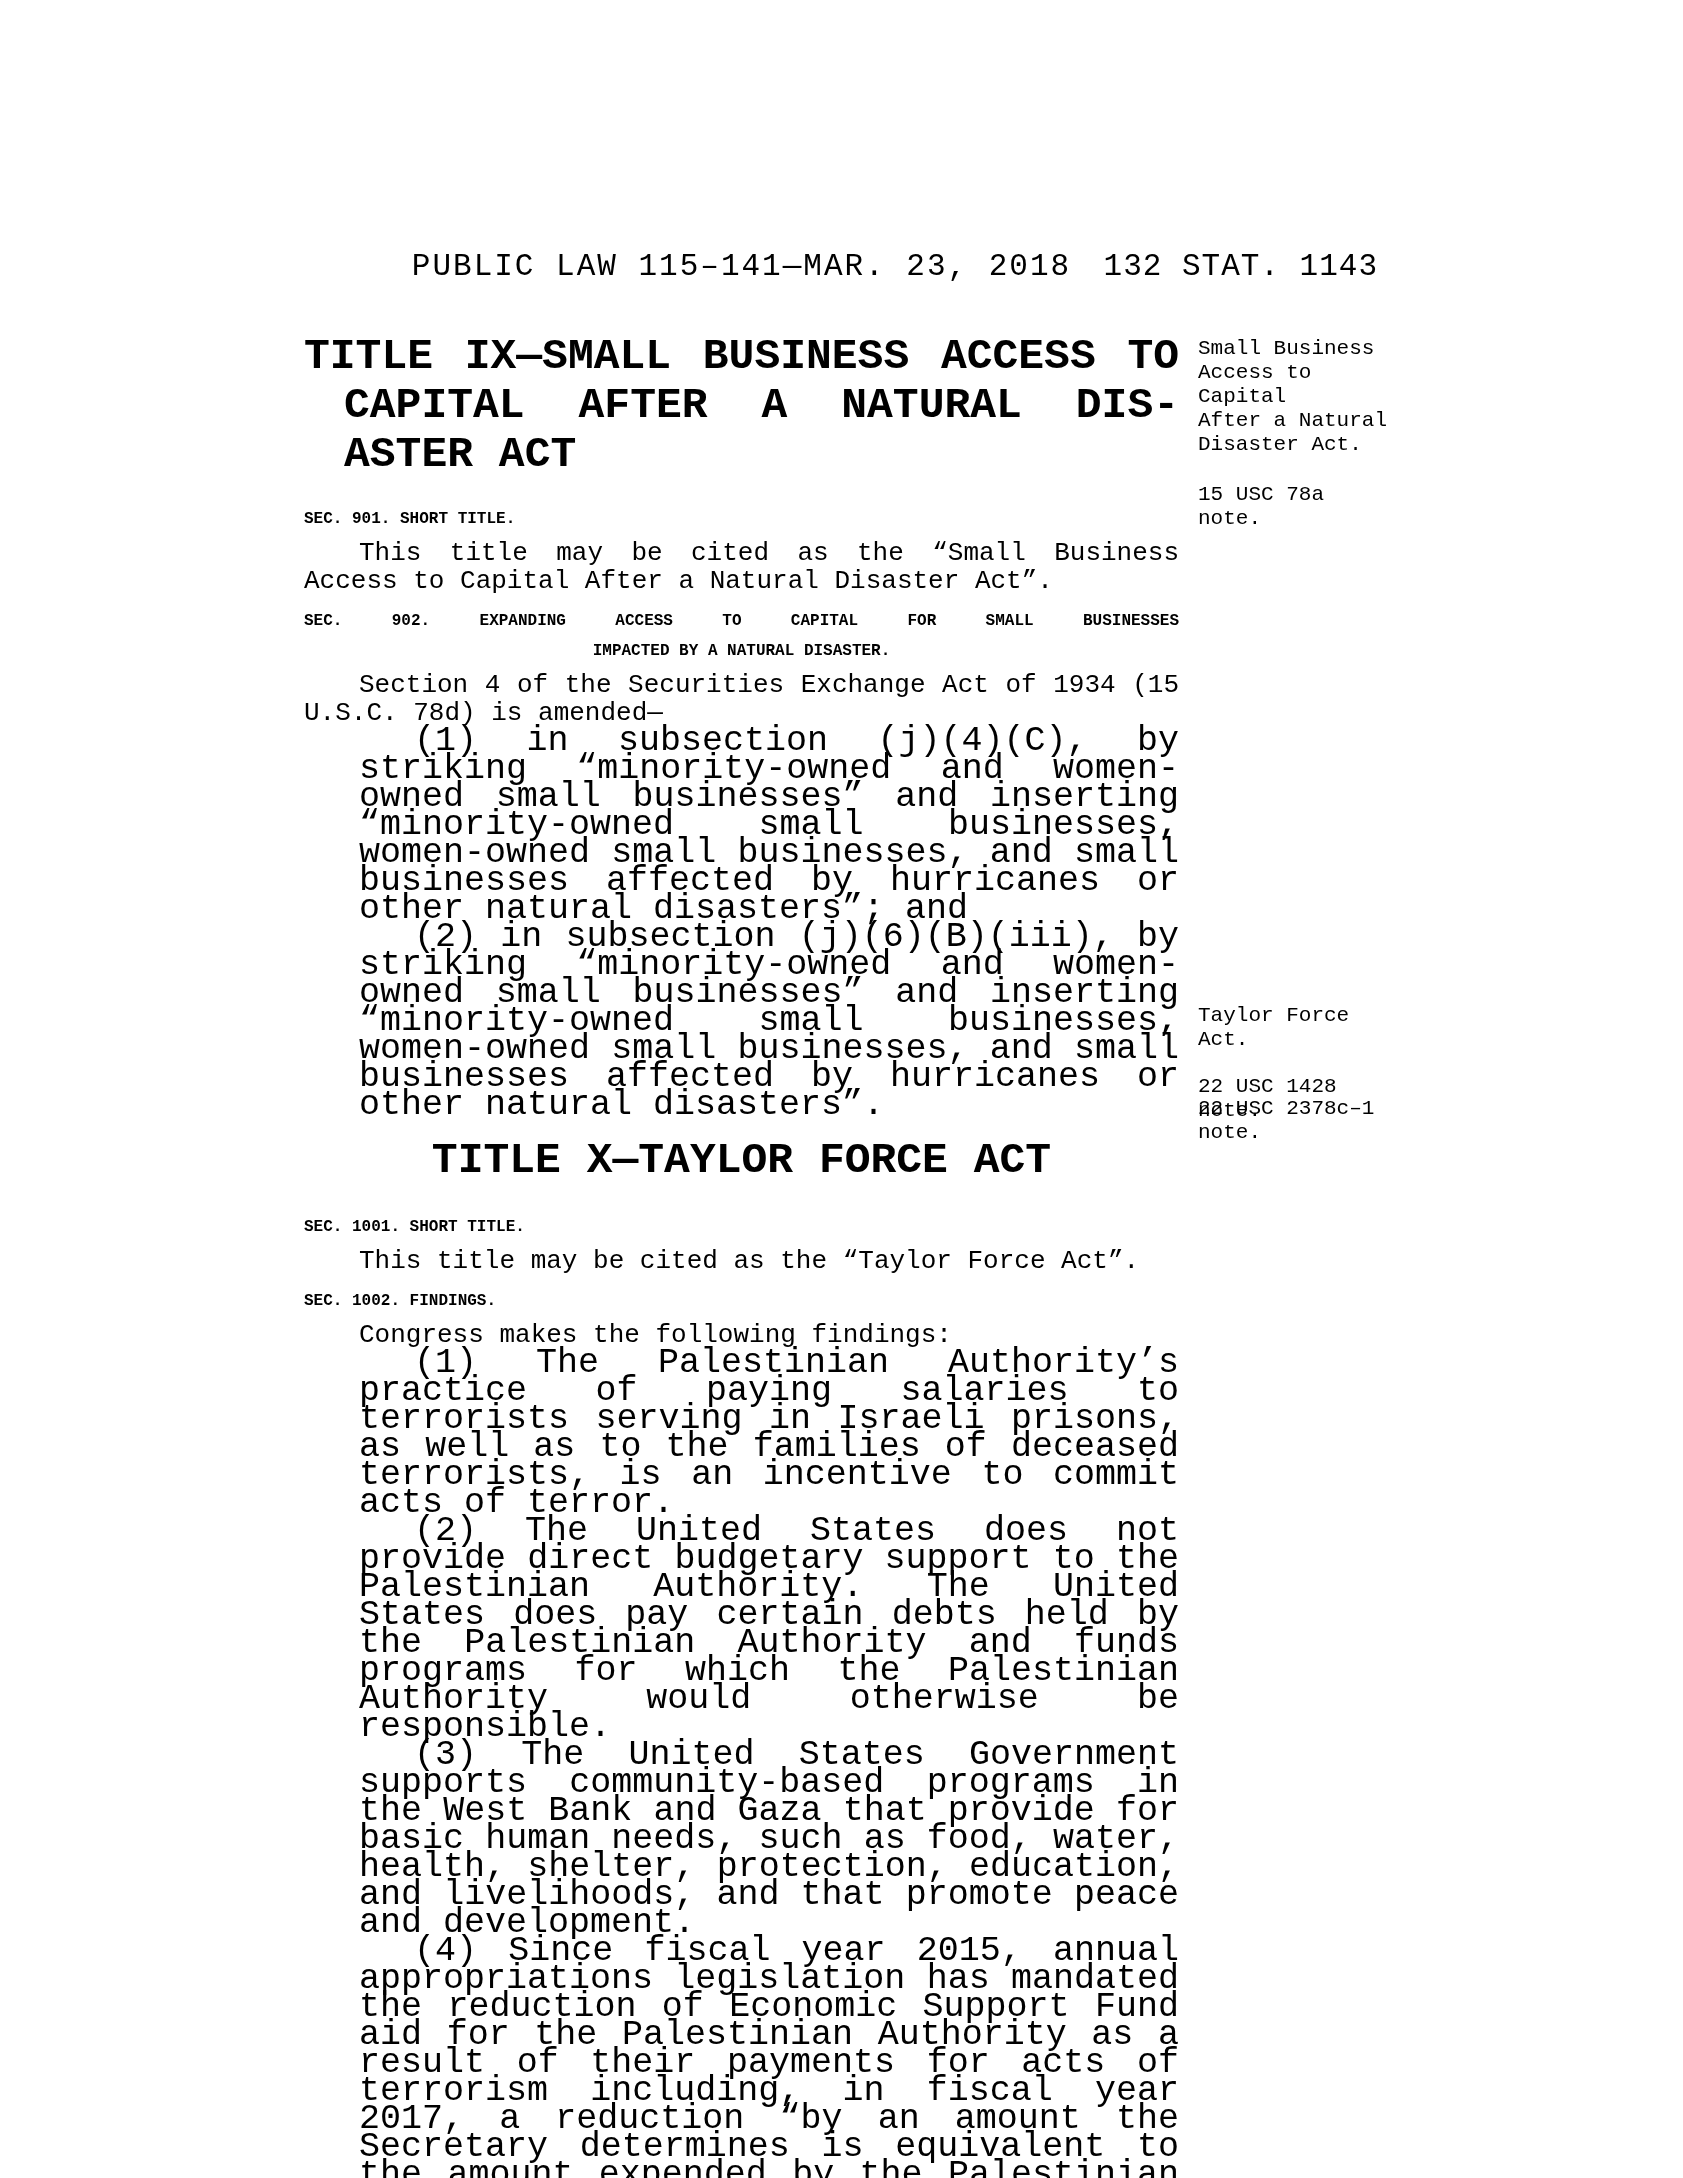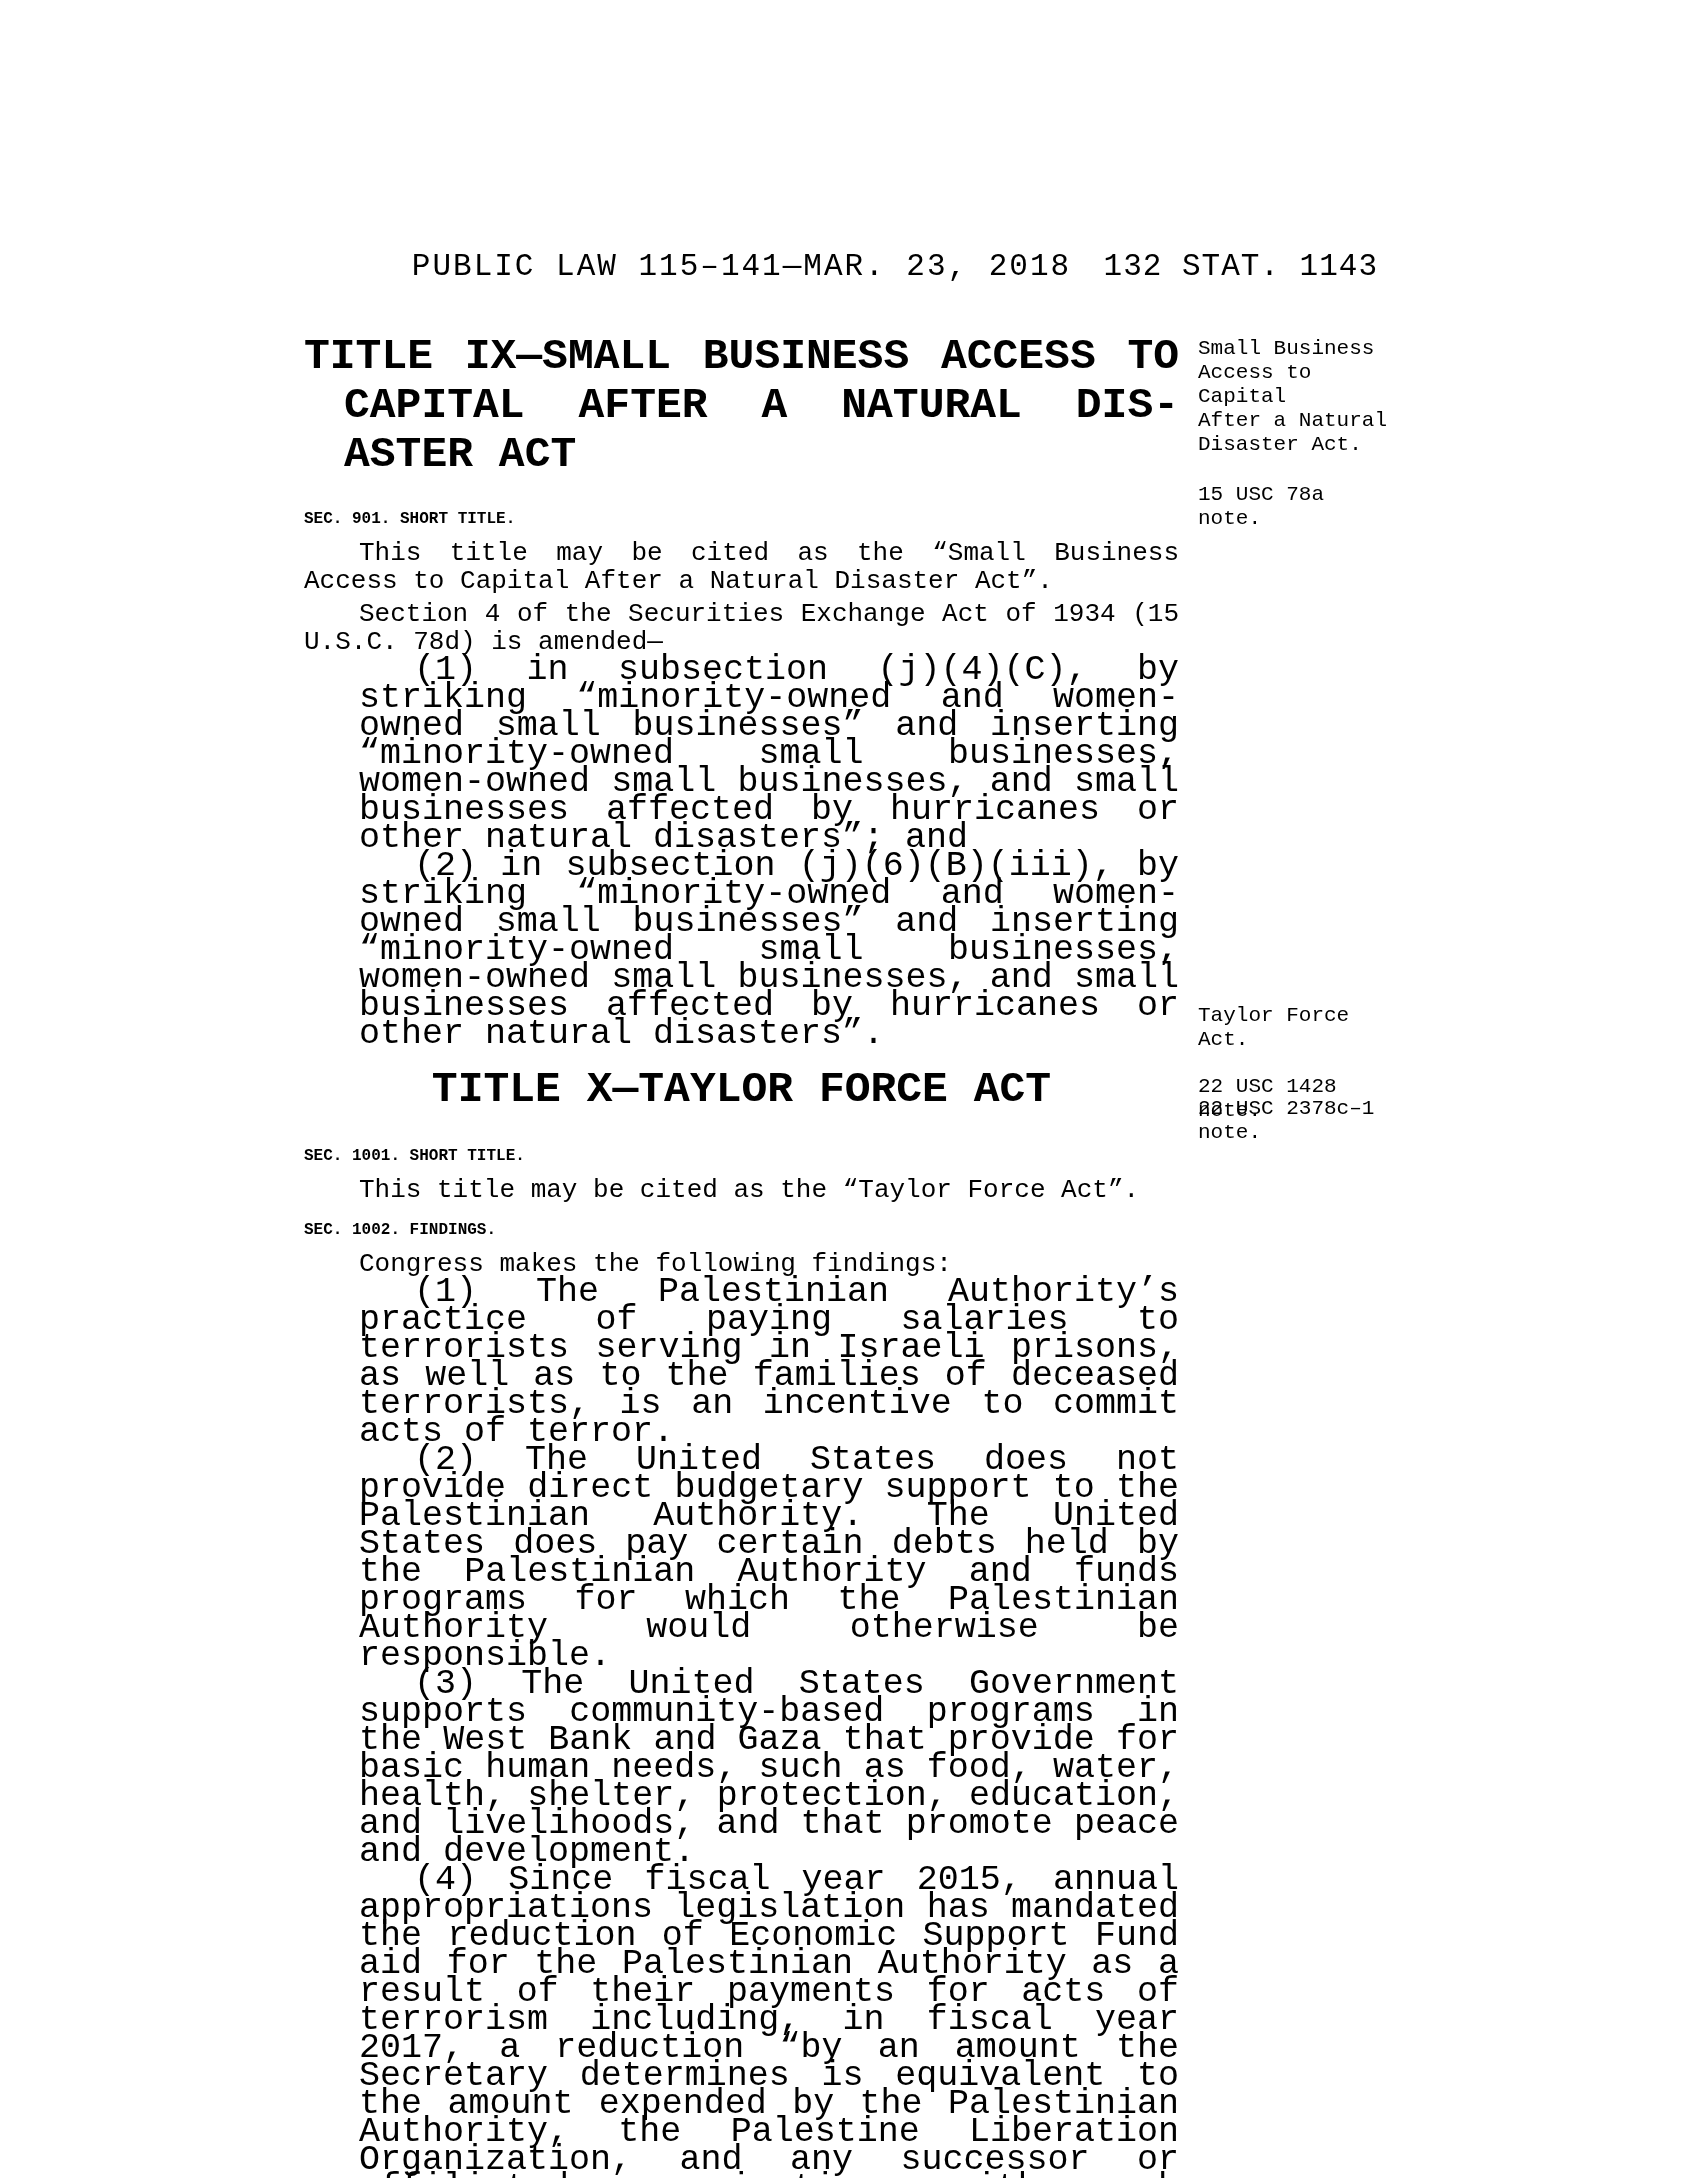--- a/index.html
+++ b/index.html
@@ -71,20 +71,24 @@
 
     <div class="big-heading">
       <div class="bh-just">TITLE IX—SMALL BUSINESS ACCESS TO</div>
       <div class="bh-just bh-indent">CAPITAL AFTER A NATURAL DIS-</div>
       <div class="bh-indent">ASTER ACT</div>
     </div>
 
     <div class="sec-heading mt-sec901">SEC. 901. SHORT TITLE.</div>
     <div class="para">This title may be cited as the “Small Business Access to Capital After a Natural Disaster Act”.</div>
 
+    <div class="sec-heading mt-sec902">
+      <div class="sh-just">SEC. 902. EXPANDING ACCESS TO CAPITAL FOR SMALL BUSINESSES</div>
+      <div class="sh-center">IMPACTED BY A NATURAL DISASTER.</div>
+    </div>
     <div class="para tight">Section 4 of the Securities Exchange Act of 1934 (15 U.S.C. 78d) is amended—</div>
     <div class="clause">(1) in subsection (j)(4)(C), by striking “minority-owned and women-owned small businesses” and inserting “minority-owned small businesses, women-owned small businesses, and small businesses affected by hurricanes or other natural disasters”; and</div>
     <div class="clause">(2) in subsection (j)(6)(B)(iii), by striking “minority-owned and women-owned small businesses” and inserting “minority-owned small businesses, women-owned small businesses, and small businesses affected by hurricanes or other natural disasters”.</div>
 
     <div class="big-heading bh-center">TITLE X—TAYLOR FORCE ACT</div>
 
     <div class="sec-heading mt-sec1001">SEC. 1001. SHORT TITLE.</div>
     <div class="para tight">This title may be cited as the “Taylor Force Act”.</div>
 
     <div class="sec-heading mt-sec1002">SEC. 1002. FINDINGS.</div>

